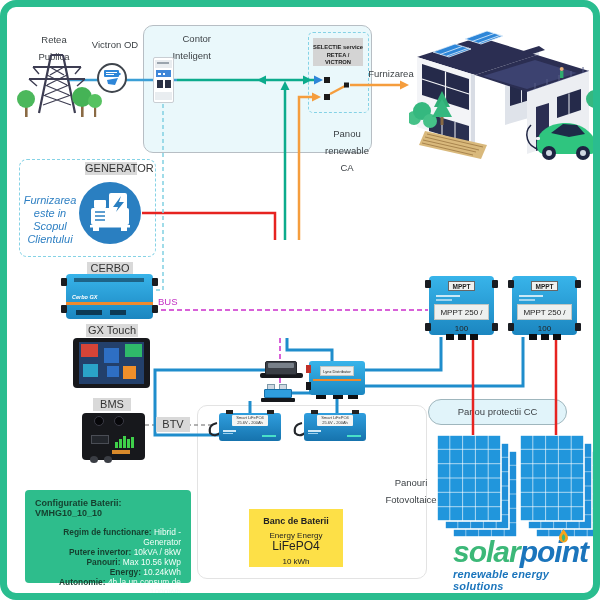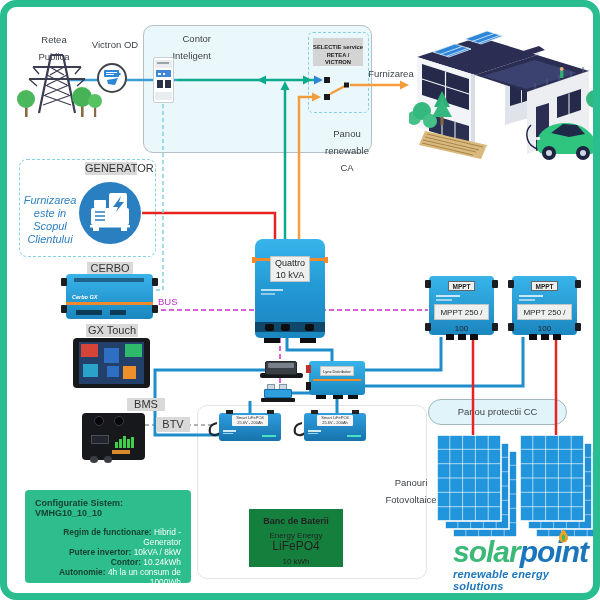--- a/index.html
+++ b/index.html
@@ -23,21 +23,21 @@
   .box-green{background:#2ebd8c;border-radius:4px;padding:8px 10px;}
   .cfg-title{font-size:9px;font-weight:bold;color:#153f2e;margin-bottom:9px;}
   .cfg-line{font-size:8.4px;line-height:10px;color:#f4fff9;text-align:right;}
   .cfg-line b{color:#153f2e;}
   
   .dev{background:linear-gradient(180deg,#38b4ea,#1b86c0);border-radius:4px;}
   .whitestrip{position:absolute;background:#eef0ef;border:1px solid #c2c6c2;color:#222;text-align:center;}
   .blackbox{background:#17181c;border-radius:4px;}
   .ear{position:absolute;width:6px;height:8px;background:#1a1d22;border-radius:1px;}
   .foot{position:absolute;background:#0c0e11;}
-  .graybox{background:#15803d;color:#222;text-align:center;}
+  .graybox{background:#fde047;color:#222;text-align:center;}
   .selectie{background:#d4d4d4;color:#222;font-size:5.8px;font-weight:bold;line-height:7.5px;text-align:center;padding-top:6px;white-space:pre-line;}
   .batlabel{position:absolute;background:#f4f5f4;border-radius:1px;color:#333;font-size:4px;line-height:4.6px;text-align:center;white-space:pre-line;padding-top:1px;}
   
   .logo-row{font-size:30px;font-weight:bold;font-style:italic;letter-spacing:-1px;line-height:30px;white-space:nowrap;}
   .logo-solar{color:#3cb878;}
   .logo-point{color:#1b75bc;}
   .tagline{font-size:11px;font-weight:bold;font-style:italic;color:#1b75bc;letter-spacing:.2px;margin-top:1px;}
 </style>
 </head>
 <body>
@@ -232,51 +232,36 @@
     <div class="abs" style="left:6px;top:4px;width:65px;height:42px;background:#23406b;">
       <div class="abs" style="left:2px;top:2px;width:17px;height:13px;background:#d64437;"></div>
       <div class="abs" style="left:46px;top:2px;width:17px;height:13px;background:#2fb96a;"></div>
       <div class="abs" style="left:25px;top:6px;width:15px;height:15px;background:#2e6fc4;"></div>
       <div class="abs" style="left:4px;top:22px;width:15px;height:13px;background:#2aa3c8;"></div>
       <div class="abs" style="left:44px;top:24px;width:13px;height:13px;background:#ef8f2a;"></div>
       <div class="abs" style="left:28px;top:24px;width:12px;height:11px;background:#2e6fc4;"></div>
     </div>
   </div>
 
-  <div class="abs chip" style="left:86px;top:391px;width:38px;height:13px;margin-left:34px;">BMS</div>
+  <div class="abs chip" style="left:86px;top:391px;width:38px;height:13px;">BMS</div>
   <div class="abs blackbox" style="left:75px;top:406px;width:63px;height:47px;">
     <div class="abs" style="left:12px;top:3px;width:10px;height:10px;border-radius:50%;background:#07070a;border:1.5px solid #3a3a44;"></div>
     <div class="abs" style="left:32px;top:3px;width:10px;height:10px;border-radius:50%;background:#07070a;border:1.5px solid #3a3a44;"></div>
     <div class="abs" style="left:9px;top:22px;width:18px;height:9px;background:#23262c;border:1px solid #4a4d55;"></div>
     <div class="abs" style="left:33px;top:29px;width:2.5px;height:6px;background:#3fd04a;"></div>
     <div class="abs" style="left:37px;top:26px;width:2.5px;height:9px;background:#3fd04a;"></div>
     <div class="abs" style="left:41px;top:23px;width:2.5px;height:12px;background:#3fd04a;"></div>
     <div class="abs" style="left:45px;top:26px;width:2.5px;height:9px;background:#3fd04a;"></div>
     <div class="abs" style="left:49px;top:24px;width:2.5px;height:11px;background:#3fd04a;"></div>
     <div class="abs" style="left:30px;top:37px;width:18px;height:4px;background:#d98a2b;"></div>
     <div class="abs" style="left:8px;bottom:-3px;width:8px;height:7px;border-radius:50%;background:#3a3d44;"></div>
     <div class="abs" style="left:22px;bottom:-3px;width:8px;height:7px;border-radius:50%;background:#3a3d44;"></div>
   </div>
   <div class="abs chip" style="left:149px;top:410px;width:34px;height:15px;line-height:15px;">BTV</div>
 
-  <div class="abs" style="left:248px;top:232px;width:70px;height:99px;background:linear-gradient(180deg,#38b4ea 0%,#2196d2 55%,#1b86c0 100%);border-radius:8px 8px 5px 5px;">
-    <div class="abs" style="left:-3px;top:18px;width:4px;height:6px;background:#f08a2d;"></div>
-    <div class="abs" style="right:-3px;top:18px;width:4px;height:6px;background:#f08a2d;"></div>
-    <div class="abs" style="left:0;top:19px;width:70px;height:3px;background:#f08a2d;"></div>
-    <div class="whitestrip" style="left:15px;top:17px;width:40px;height:26px;font-size:9px;line-height:11.5px;white-space:pre-line;padding-top:1px;">Quattro
-10 kVA</div>
-    <div class="abs" style="left:6px;top:50px;width:22px;height:2px;background:rgba(255,255,255,.7);"></div>
-    <div class="abs" style="left:6px;top:54px;width:14px;height:1.5px;background:rgba(255,255,255,.5);"></div>
-    <div class="abs" style="left:0;top:83px;width:70px;height:10px;background:#10486b;"></div>
-    <div class="abs" style="left:10px;top:85px;width:9px;height:7px;background:#0b0d10;border-radius:2px;"></div>
-    <div class="abs" style="left:26px;top:85px;width:9px;height:7px;background:#0b0d10;border-radius:2px;"></div>
-    <div class="abs" style="left:50px;top:85px;width:9px;height:7px;background:#0b0d10;border-radius:2px;"></div>
-    <div class="foot" style="left:9px;bottom:-5px;width:16px;height:5px;"></div>
-    <div class="foot" style="right:9px;bottom:-5px;width:16px;height:5px;"></div>
-  </div>
 
   <div class="abs" style="left:253px;top:354px;width:43px;height:18px;">
     <div class="abs" style="left:0;top:12px;width:43px;height:5px;background:#16181c;border-radius:2px;"></div>
     <div class="abs" style="left:5px;top:0;width:32px;height:14px;background:#3a3f46;border:1px solid #23262b;border-radius:2px;"></div>
     <div class="abs" style="left:8px;top:2px;width:26px;height:5px;background:#9aa3ad;opacity:.65;border-radius:1px;"></div>
   </div>
   <div class="abs" style="left:254px;top:377px;width:34px;height:18px;">
     <div class="abs" style="left:6px;top:0;width:8px;height:7px;background:#cfd8e2;border:1px solid #7e99a8;"></div>
     <div class="abs" style="left:18px;top:0;width:8px;height:7px;background:#cfd8e2;border:1px solid #7e99a8;"></div>
     <div class="abs" style="left:3px;top:5px;width:28px;height:9px;background:#2f9ede;border:1px solid #176fa8;border-radius:1px;"></div>
@@ -374,24 +359,25 @@
           <path d="M12.8,0 V86 M25.6,0 V86 M38.4,0 V86 M51.2,0 V86 M0,14.3 H64 M0,28.7 H64 M0,43 H64 M0,57.3 H64 M0,71.7 H64" stroke="rgba(255,255,255,.7)" stroke-width="0.7" fill="none"></path>
         </g>
       <g>
           <rect width="64" height="86" fill="#2196dc" stroke="#fff" stroke-width="1.6"></rect>
           <path d="M12.8,0 V86 M25.6,0 V86 M38.4,0 V86 M51.2,0 V86 M0,14.3 H64 M0,28.7 H64 M0,43 H64 M0,57.3 H64 M0,71.7 H64" stroke="rgba(255,255,255,.8)" stroke-width="0.8" fill="none"></path>
         </g>
     </g>
   </svg>
 
   <div class="abs box-green" style="left:18px;top:483px;width:166px;height:93px;">
-    <div class="cfg-title">Configuratie Sistem: VMHG10_10_10</div>
+    <div class="cfg-title">Configuratie Baterii: VMHG10_10_10</div>
     <div class="cfg-line"><b>Regim de functionare:</b><span> Hibrid - Generator</span></div>
     <div class="cfg-line"><b>Putere invertor:</b><span> 10kVA / 8kW</span></div>
-    <div class="cfg-line"><b>Contor:</b><span> 10.24kWh</span></div>
+    <div class="cfg-line"><b>Panouri:</b><span> Max 10.56 kWp</span></div>
+    <div class="cfg-line"><b>Energy:</b><span> 10.24kWh</span></div>
     <div class="cfg-line"><b>Autonomie:</b><span> 4h la un consum de 1000Wh</span></div>
   </div>
 
   <div class="abs" style="left:446px;top:530px;width:150px;">
     <div class="logo-row" style="position:relative;">
       <span class="logo-solar">solar</span><span class="logo-point">point</span>
       <svg class="abs" style="left:105px;top:-8px;" width="11" height="15" viewBox="0 0 11 15">
         <path d="M5.5,0 C7,3 10,5 10,9 a4.5,4.5 0 0 1 -9,0 C1,5 4,3 5.5,0" fill="#f6a21c"></path>
         <path d="M5.5,5 C7.5,7 8,9.5 5.5,12.5 C3,9.5 3.5,7 5.5,5" fill="#3cb878"></path>
       </svg>

